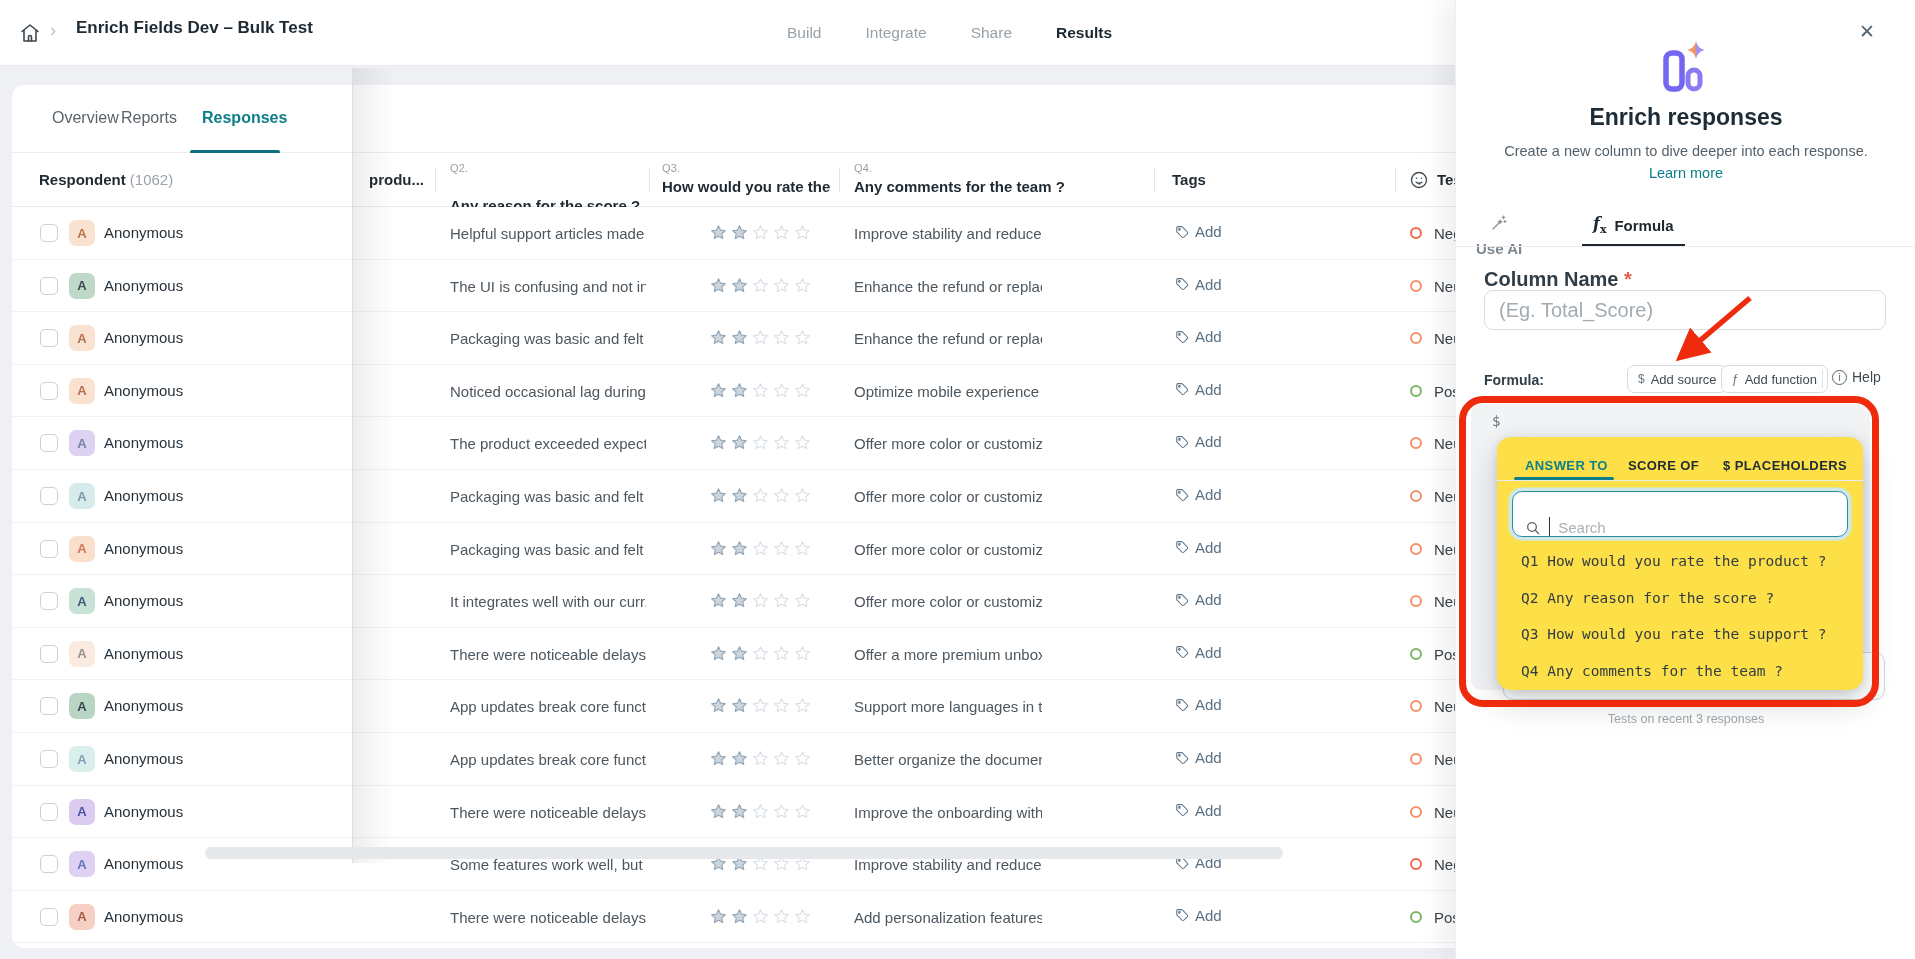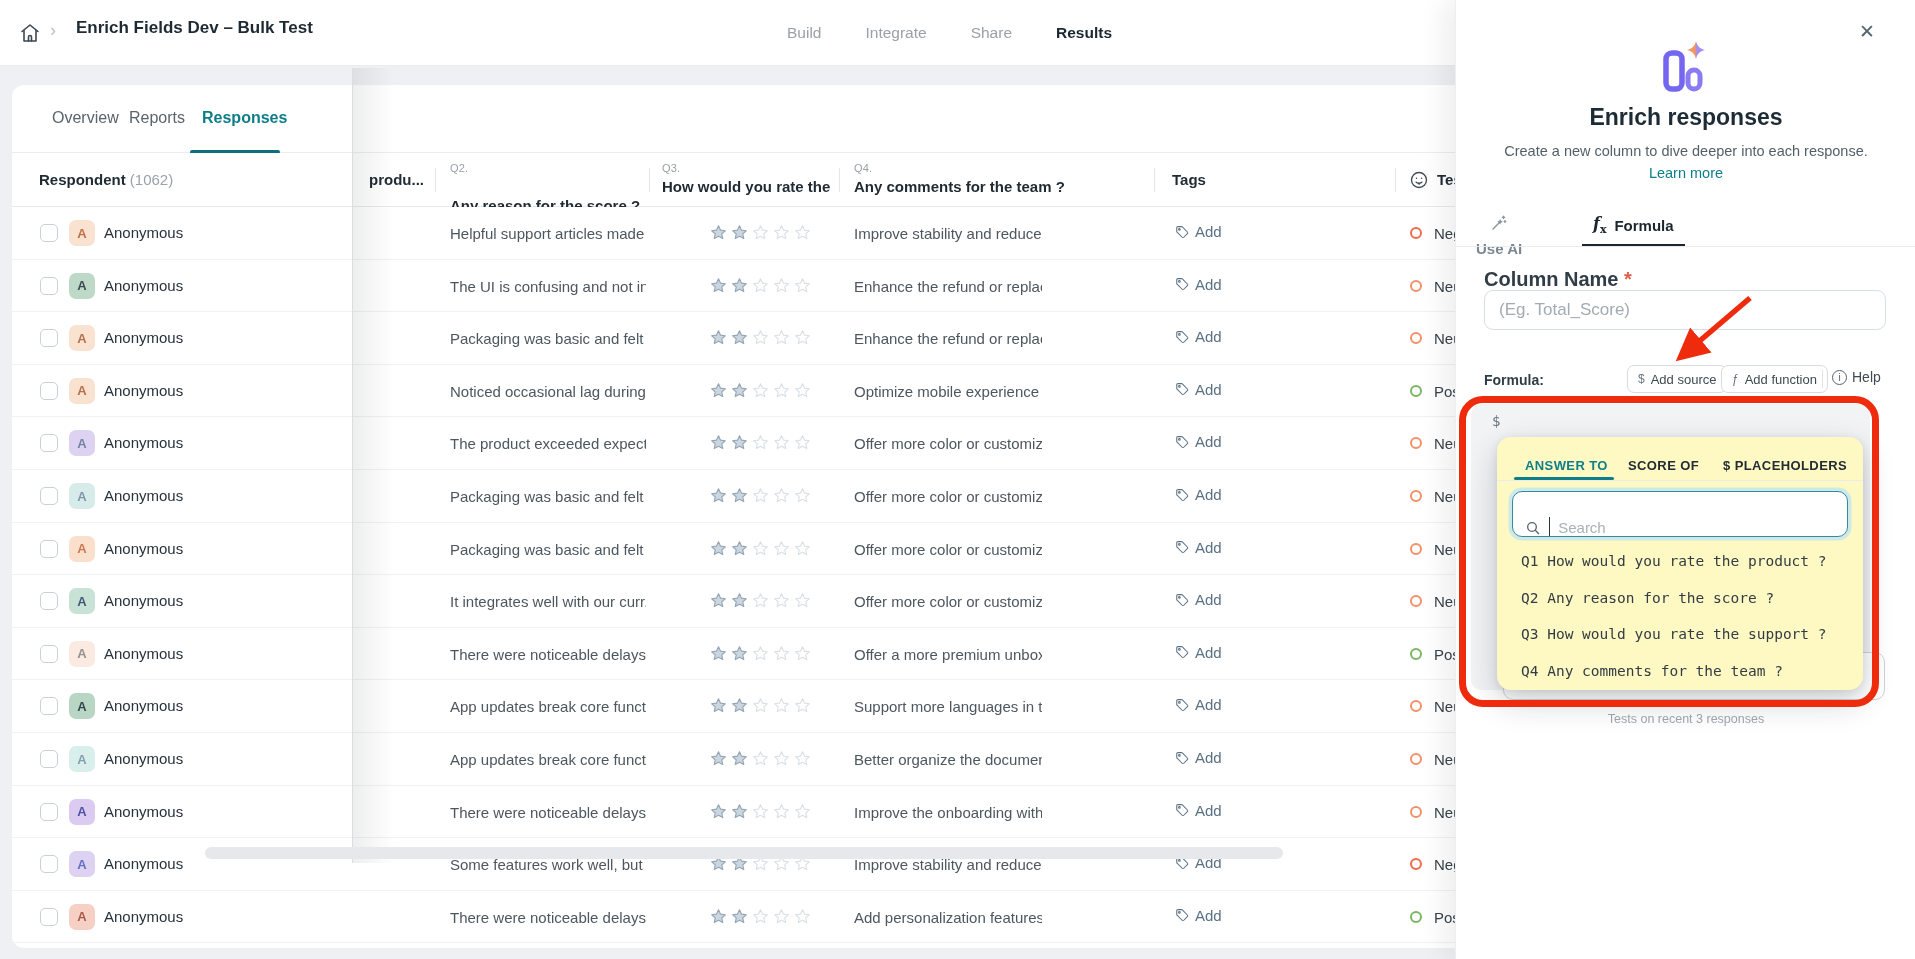--- a/index.html
+++ b/index.html
@@ -64,36 +64,36 @@
   .p-learn { position:absolute; left:0; top:165px; width:460px; text-align:center; font-size:14.5px; color:#0e7f8a; cursor:pointer; }
 
   .p-tab { position:absolute; top:214px; display:flex; align-items:center; gap:8px; font-size:15px; cursor:pointer; }
   .p-tab.inactive { color:#7b8791; font-weight:600; }
   .p-tab.active { color:#1c262e; font-weight:700; }
   #ptab-underline { position:absolute; left:126px; top:244px; width:103px; height:3px; background:#1c262e; }
   #ptab-divider { position:absolute; left:0; top:246px; width:460px; height:1px; background:#e9ebee; }
 
   .cn-label { position:absolute; left:28px; top:268px; font-size:20px; font-weight:700; color:#313d46; }
   .req-star { color:#e25c4a; }
-  #cn-input { position:absolute; left:28px; top:290px; width:402px; height:40px; border:1px solid #d9dee3; border-radius:9px; padding:0 14px; font-size:17px; color:#333; font-family:"Liberation Sans",sans-serif; outline:none; }
+  #cn-input { position:absolute; left:28px; top:290px; width:402px; height:40px; border:1px solid #d9dee3; border-radius:9px; padding:0 14px; font-size:20px; color:#333; font-family:"Liberation Sans",sans-serif; outline:none; }
   #cn-input::placeholder { color:#a2abb1; }
 
   .f-label { position:absolute; left:28px; top:372px; font-size:14px; font-weight:700; color:#313d46; }
   .mini-btn { position:absolute; top:365px; height:28px; display:flex; align-items:center; gap:6px; padding:0 10px; border:1px solid #d6dbe0; border-radius:7px; background:#fff; font-size:13px; color:#3f4a52; cursor:pointer; white-space:nowrap; }
   .mini-ic { font-size:12px; color:#6b7683; }
   .help-sep { position:absolute; left:366px; top:370px; width:1px; height:18px; background:#dfe3e6; }
   .help-btn { position:absolute; left:376px; top:369px; display:flex; align-items:center; gap:5px; font-size:14px; color:#3f4a52; cursor:pointer; }
   .info-ic { width:15px; height:15px; border:1.2px solid #55626c; border-radius:50%; font-size:10px; display:flex; align-items:center; justify-content:center; color:#55626c; }
 
   #formula-area { position:absolute; left:15px; top:404px; width:399px; height:286px; background:#f2f3f5; border-radius:10px; }
   #formula-dollar { position:absolute; left:21px; top:9px; font-family:"DejaVu Sans Mono",monospace; font-size:14px; color:#697380; }
   #behind-box { position:absolute; left:47px; top:652px; width:382px; height:48px; background:#fff; border:1.5px solid #ccd3d9; border-radius:10px; }
 
   
-  #dropdown { position:absolute; left:41px; top:437px; width:366px; height:253px; background:#fef9c3; border-radius:14px; box-shadow:0 12px 32px rgba(15,25,35,.20), 0 2px 8px rgba(15,25,35,.10); }
+  #dropdown { position:absolute; left:41px; top:437px; width:366px; height:253px; background:#fde047; border-radius:14px; box-shadow:0 12px 32px rgba(15,25,35,.20), 0 2px 8px rgba(15,25,35,.10); }
   .dd-tab { position:absolute; top:21px; font-size:13px; font-weight:700; letter-spacing:.4px; cursor:pointer; color:#222c34; white-space:nowrap; }
   .dd-tab.active { color:#0e7f8a; }
   #dd-underline { position:absolute; left:17px; top:40px; width:100px; height:3px; background:#0e7f8a; border-radius:2px; }
   #dd-divider { position:absolute; left:0; top:43px; width:366px; height:1px; background:#e9ecef; }
   #dd-search { position:absolute; left:15px; top:54px; width:336px; height:46px; border:1.5px solid #2f8d97; border-radius:10px; box-shadow:0 0 0 3.5px #cfe8ea; background:#fff; display:flex; align-items:flex-end; padding:0 12px; gap:8px; }
   #dd-search .caret { width:1.2px; height:19px; background:#2b353d; }
   #dd-search .ph { font-size:15px; color:#a8b1b7; }
   .dd-item { position:absolute; left:24px; font-family:"DejaVu Sans Mono",monospace; font-size:14.5px; color:#323c44; cursor:pointer; white-space:nowrap; }
 
   #tests-note { position:absolute; left:0; top:712px; width:460px; text-align:center; font-size:12.5px; color:#9ba3aa; }
@@ -121,21 +121,21 @@
     <span class="nav-item">Build</span>
     <span class="nav-item">Integrate</span>
     <span class="nav-item">Share</span>
     <span class="nav-item active">Results</span>
   </div>
 </div>
 
 <div id="card">
   <div id="tabsrow">
     <span class="view-tab" style="left:40px;">Overview</span>
-    <span class="view-tab" style="left:117px;">Reports</span>
+    <span class="view-tab" style="left:109px;">Reports</span>
     <span class="view-tab active" style="left:190px;">Responses</span>
     <div id="tab-underline"></div>
   </div>
 
   <div id="thead">
     <span class="h-respondent">
       <span>Respondent</span>
       <span class="h-count">(1062)</span>
     </span>
     <span class="h-col-main" style="left:357px; top:18px; color:#1f2a33; max-width:60px; overflow:hidden;">produ...</span>

